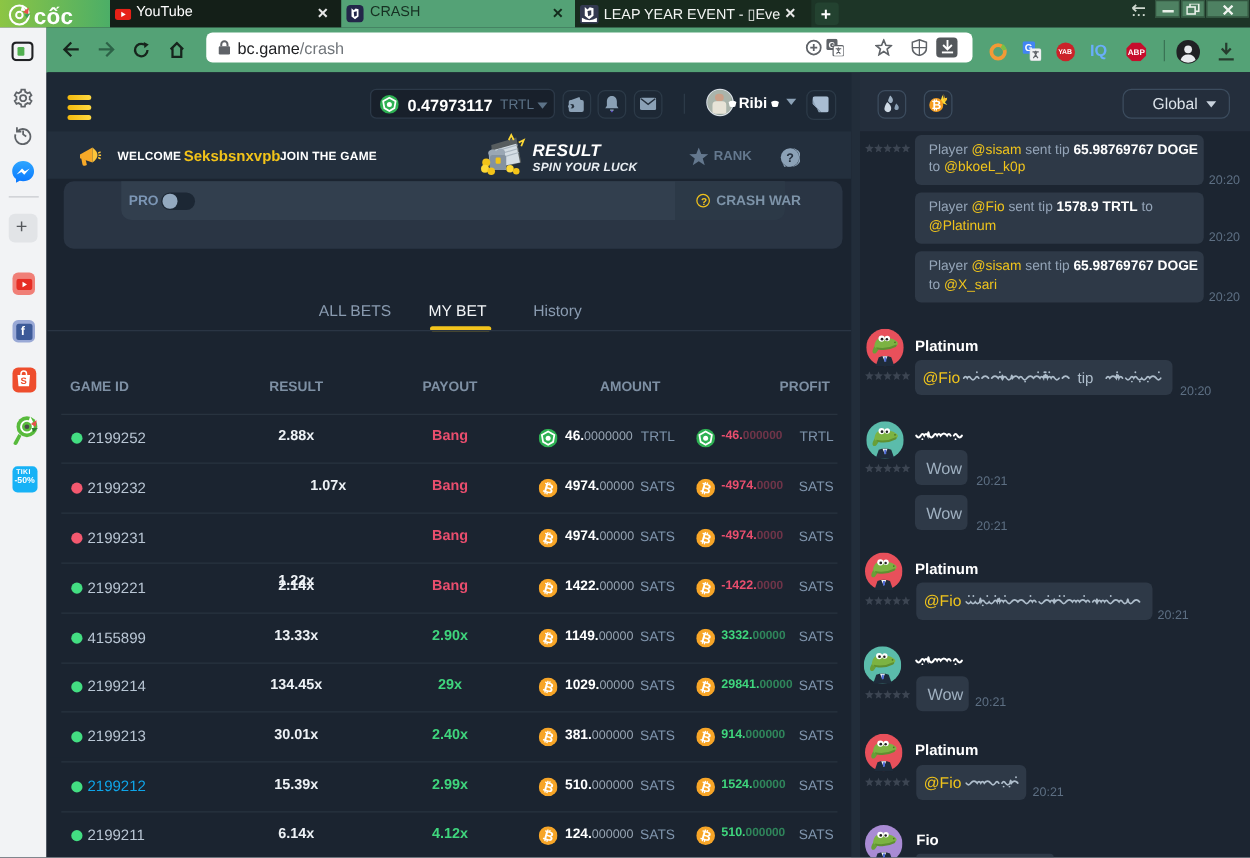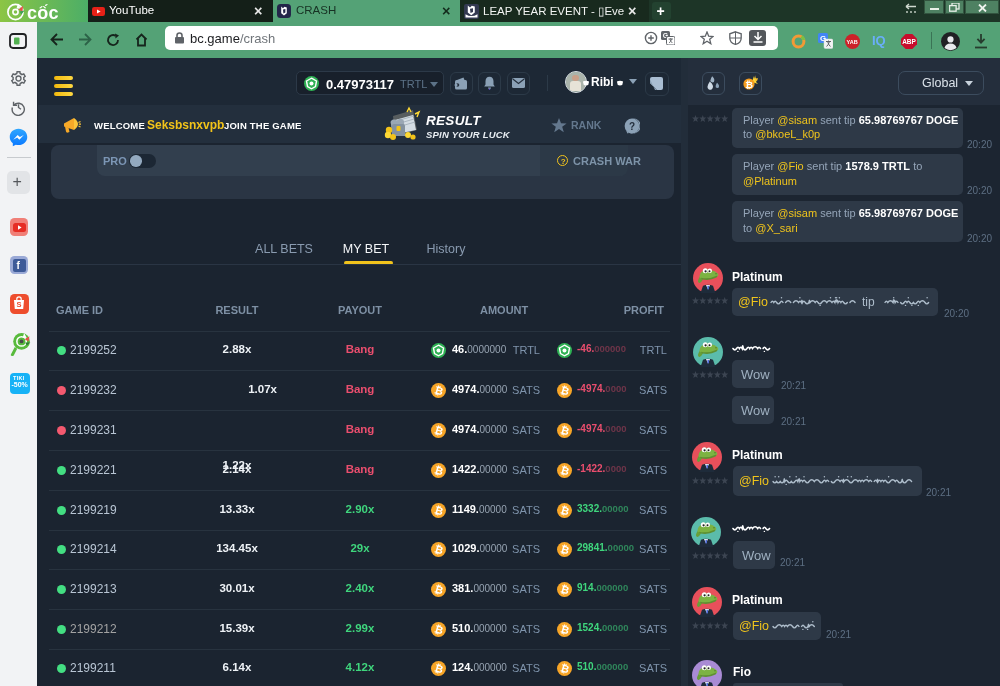--- a/index.html
+++ b/index.html
@@ -402,21 +402,21 @@
       </svg>
   <span class="abs" style="left:414px;top:405px;font-size:11px;font-weight:700;color:#fff;">1422.<span style="color:#97a4b2;font-weight:400;font-size:10px;">00000</span></span>
   <span class="abs" style="left:452px;top:405.5px;width:50px;text-align:right;font-size:11px;color:#7f94ac;">SATS</span>
   <svg class="abs" style="left:519px;top:404.5px" width="15" height="15" viewBox="0 0 15 15">
         <circle cx="7.5" cy="7.5" r="7.5" fill="#f7a527"></circle>
         <text x="7.8" y="11.2" font-size="10.5" font-weight="bold" fill="#fff" text-anchor="middle" transform="rotate(16 7.5 7.5)">₿</text>
       </svg>
   <span class="abs" style="left:539px;top:405px;font-size:10px;font-weight:700;color:#ea4e6e;">-1422.<span style="color:rgba(234,78,110,.4);font-size:9.5px;">0000</span></span>
   <span class="abs" style="left:579px;top:405.5px;width:50px;text-align:right;font-size:11px;color:#7f94ac;">SATS</span>
   <div class="abs" style="left:19px;top:447.5px;width:9px;height:9px;border-radius:50%;background:#43de82;"></div>
-  <span class="abs" style="left:32px;top:445px;font-size:12px;color:#b9c6d4;">2199219</span>
+  <span class="abs" style="left:32px;top:445px;font-size:12px;color:#b9c6d4;">4155899</span>
   <span class="abs" style="left:159px;top:445px;width:80px;text-align:center;font-size:11.5px;font-weight:700;color:#eef2f6;">13.33x</span>
   <span class="abs" style="left:282px;top:445px;width:80px;text-align:center;font-size:11.5px;font-weight:700;color:#3fd67d;">2.90x</span>
   <svg class="abs" style="left:393px;top:444.5px" width="15" height="15" viewBox="0 0 15 15">
         <circle cx="7.5" cy="7.5" r="7.5" fill="#f7a527"></circle>
         <text x="7.8" y="11.2" font-size="10.5" font-weight="bold" fill="#fff" text-anchor="middle" transform="rotate(16 7.5 7.5)">₿</text>
       </svg>
   <span class="abs" style="left:414px;top:445px;font-size:11px;font-weight:700;color:#fff;">1149.<span style="color:#97a4b2;font-weight:400;font-size:10px;">00000</span></span>
   <span class="abs" style="left:452px;top:445.5px;width:50px;text-align:right;font-size:11px;color:#7f94ac;">SATS</span>
   <svg class="abs" style="left:519px;top:444.5px" width="15" height="15" viewBox="0 0 15 15">
         <circle cx="7.5" cy="7.5" r="7.5" fill="#f7a527"></circle>
@@ -450,21 +450,21 @@
       </svg>
   <span class="abs" style="left:414px;top:524px;font-size:11px;font-weight:700;color:#fff;">381.<span style="color:#97a4b2;font-weight:400;font-size:10px;">000000</span></span>
   <span class="abs" style="left:452px;top:524.5px;width:50px;text-align:right;font-size:11px;color:#7f94ac;">SATS</span>
   <svg class="abs" style="left:519px;top:523.5px" width="15" height="15" viewBox="0 0 15 15">
         <circle cx="7.5" cy="7.5" r="7.5" fill="#f7a527"></circle>
         <text x="7.8" y="11.2" font-size="10.5" font-weight="bold" fill="#fff" text-anchor="middle" transform="rotate(16 7.5 7.5)">₿</text>
       </svg>
   <span class="abs" style="left:539px;top:524px;font-size:10px;font-weight:700;color:#3fd67d;">914.<span style="color:rgba(63,214,125,.55);font-size:9.5px;">000000</span></span>
   <span class="abs" style="left:579px;top:524.5px;width:50px;text-align:right;font-size:11px;color:#7f94ac;">SATS</span>
   <div class="abs" style="left:19px;top:566.5px;width:9px;height:9px;border-radius:50%;background:#43de82;"></div>
-  <span class="abs" style="left:32px;top:564px;font-size:12px;color:#a3a3a3;">2199212</span>
+  <span class="abs" style="left:32px;top:564px;font-size:12px;color:#0ea5e9;">2199212</span>
   <span class="abs" style="left:159px;top:564px;width:80px;text-align:center;font-size:11.5px;font-weight:700;color:#eef2f6;">15.39x</span>
   <span class="abs" style="left:282px;top:564px;width:80px;text-align:center;font-size:11.5px;font-weight:700;color:#3fd67d;">2.99x</span>
   <svg class="abs" style="left:393px;top:563.5px" width="15" height="15" viewBox="0 0 15 15">
         <circle cx="7.5" cy="7.5" r="7.5" fill="#f7a527"></circle>
         <text x="7.8" y="11.2" font-size="10.5" font-weight="bold" fill="#fff" text-anchor="middle" transform="rotate(16 7.5 7.5)">₿</text>
       </svg>
   <span class="abs" style="left:414px;top:564px;font-size:11px;font-weight:700;color:#fff;">510.<span style="color:#97a4b2;font-weight:400;font-size:10px;">000000</span></span>
   <span class="abs" style="left:452px;top:564.5px;width:50px;text-align:right;font-size:11px;color:#7f94ac;">SATS</span>
   <svg class="abs" style="left:519px;top:563.5px" width="15" height="15" viewBox="0 0 15 15">
         <circle cx="7.5" cy="7.5" r="7.5" fill="#f7a527"></circle>

